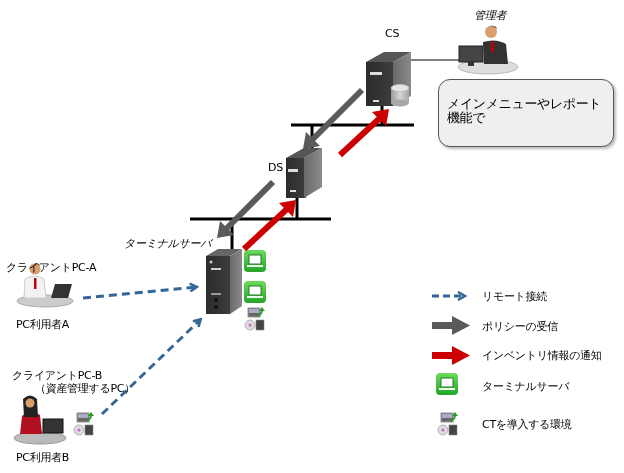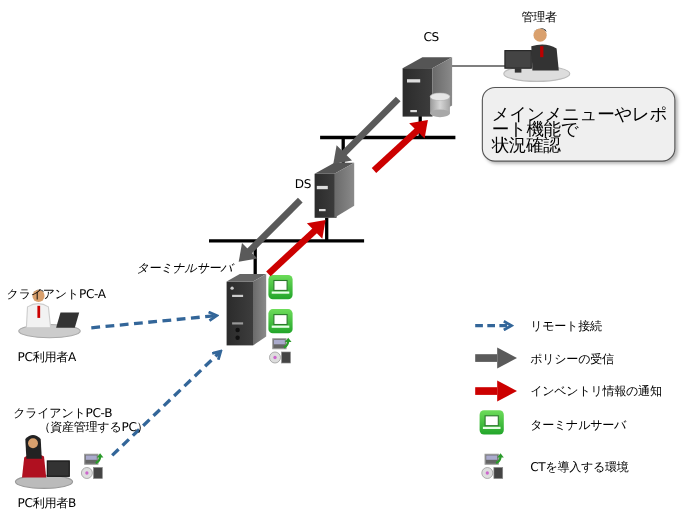--- a/index.html
+++ b/index.html
@@ -3,21 +3,21 @@
 <meta charset="utf-8">
 <style>
   html, body { margin:0; padding:0; background:#ffffff; }
   body { width:624px; height:473px; position:relative; overflow:hidden;
          font-family: "DejaVu Sans", "Liberation Sans", sans-serif; color:#000; }
   .lbl { position:absolute; font-size:11px; white-space:nowrap; letter-spacing:-0.3px; }
   svg.diagram { position:absolute; left:0; top:0; }
   .callout { position:absolute; left:438px; top:79px; width:174px; height:66px;
              border:1.5px solid #555; border-radius:12px; background:#efefef;
              box-shadow: 2px 2px 3px #bbb; }
-  .callout-text { position:absolute; left:8px; top:18px; font-size:16px; line-height:14px; letter-spacing:-0.4px;font-family:Liberation Mono, monospace; }
+  .callout-text { position:absolute; left:8px; top:18px; font-size:13px; line-height:14px; letter-spacing:-0.4px;font-family:Liberation Mono, monospace; }
   .legend-item { position:absolute; left:430px; height:20px; }
   .legend-label { position:absolute; left:52px; top:2px; font-size:11px; white-space:nowrap; letter-spacing:-0.3px; }
 </style>
 </head>
 <body>
 
 <svg class="diagram" width="624" height="473" viewBox="0 0 624 473">
   <defs>
     <linearGradient id="srvFront" x1="0" x2="1">
       <stop offset="0" stop-color="#2b2b2b"></stop>
@@ -183,36 +183,35 @@
     <rect x="4" y="0" width="12" height="9" fill="#666" stroke="#999"></rect>
     <rect x="5" y="1" width="10" height="4" fill="#aac"></rect>
     <circle cx="6" cy="17" r="5" fill="#ddd" stroke="#999" stroke-width="0.7"></circle>
     <circle cx="6" cy="17" r="1.5" fill="#c6c"></circle>
     <rect x="12" y="12" width="8" height="10" fill="#444" stroke="#888" stroke-width="0.6"></rect>
     <path d="M14,8 Q18,6 18,2" stroke="#2a9a2a" stroke-width="2" fill="none"></path>
     <polygon points="15,3 18,-1 21,3" fill="#2a9a2a"></polygon>
   </g>
 </svg>
 
-<div class="lbl" style="left:474px; top:8px;">管理者</div>
+<div class="lbl" style="left:474px; top:8px;font-style:italic;">管理者</div>
 <div class="lbl" style="left:385px; top:27px;">CS</div>
 <div class="lbl" style="left:268px; top:145px;margin-top:16px;">DS</div>
 <div class="lbl" style="left:124px; top:236px;font-style:italic;">ターミナルサーバ</div>
 
 <div class="lbl" style="left:6px; top:260px;">クライアントPC-A</div>
 <div class="lbl" style="left:16px; top:317px;">PC利用者A</div>
 
 <div class="lbl" style="left:12px; top:368px;">クライアントPC-B</div>
 <div class="lbl" style="left:4px; top:381px;margin-left:31px;">（資産管理するPC）</div>
 <div class="lbl" style="left:16px; top:450px;">PC利用者B</div>
 
 <div class="callout">
   <div class="callout-text">
     <div>メインメニューやレポート機能で</div>
-    <div>状況確認</div>
   </div>
 </div>
 
 <div class="legend-item" style="top:287px;">
   <span class="legend-label">リモート接続</span>
 </div>
 <div class="legend-item" style="top:317px;">
   <span class="legend-label">ポリシーの受信</span>
 </div>
 <div class="legend-item" style="top:346px;">

